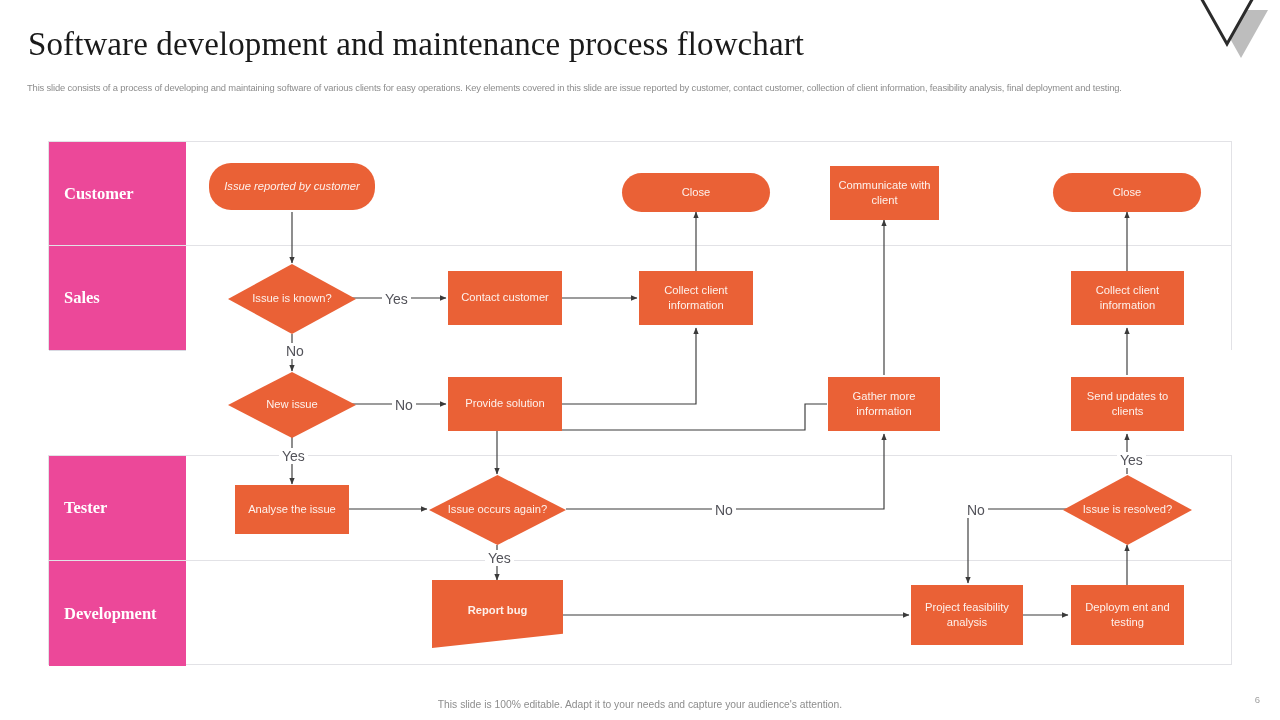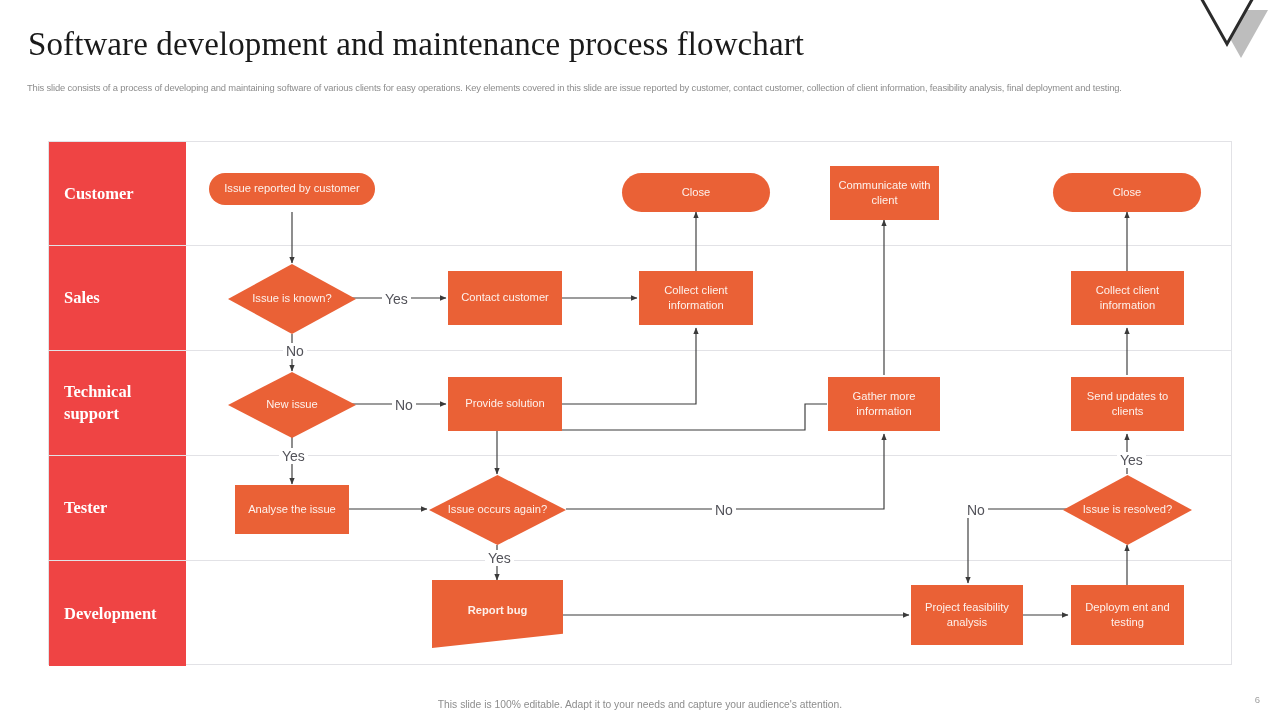--- a/index.html
+++ b/index.html
@@ -63,21 +63,21 @@
     border-left: 1px solid #e2e2e6;
     border-right: 1px solid #e2e2e6;
   }
   .lane-row.last { border-bottom: 1px solid #e2e2e6; }
   .lane-head {
     position: absolute;
     left: 0;
     top: 0;
     width: 137px;
     box-sizing: border-box;
-    background: #ef4444;
+    background: #ec4899;
     border-bottom: 1px solid #d9d9e2;
     display: flex;
     align-items: center;
     padding-left: 15px;
     color: #ffffff;
     font-family: "Liberation Serif", serif;
     font-weight: bold;
     font-size: 16.5px;
     line-height: 22px;
   }
@@ -175,25 +175,20 @@
       <span>Customer</span>
     </div>
   </div>
 
   <div class="lane-row" style="top:104px;height:105px;">
     <div class="lane-head" style="height:105px;">
       <span>Sales</span>
     </div>
   </div>
 
-  <div class="lane-row" style="top:209px;height:105px;">
-    <div class="lane-head" style="height:105px;">
-      <span>Technical support</span>
-    </div>
-  </div>
 
   <div class="lane-row" style="top:314px;height:105px;padding-left:28px;">
     <div class="lane-head" style="height:105px;">
       <span>Tester</span>
     </div>
   </div>
 
   <div class="lane-row last" style="top:419px;height:105px;">
     <div class="lane-head" style="height:105px;border-bottom:none;">
       <span>Development</span>
@@ -246,21 +241,21 @@
     <path d="M1071,509 L968,509 L968,583" marker-end="url(#arrow)"></path>
      Send updates to clients --&gt;
     <path d="M1127,474 L1127,434" marker-end="url(#arrow)"></path>
     
     <path d="M1127,375 L1127,328" marker-end="url(#arrow)"></path>
     
     <path d="M1127,272 L1127,212" marker-end="url(#arrow)"></path>
   </g>
 </svg>
 
-<div class="node pill" style="left:209px;top:173px;width:166px;height:32px;">
+<div class="node pill" style="left:209px;top:163px;width:166px;height:47px;font-style:italic;">
   <span>Issue reported by customer</span>
 </div>
 
 <div class="node pill" style="left:622px;top:173px;width:148px;height:39px;">
   <span>Close</span>
 </div>
 
 <div class="node rect" style="left:830px;top:166px;width:109px;height:54px;">
   <span>Communicate with client</span>
 </div>

